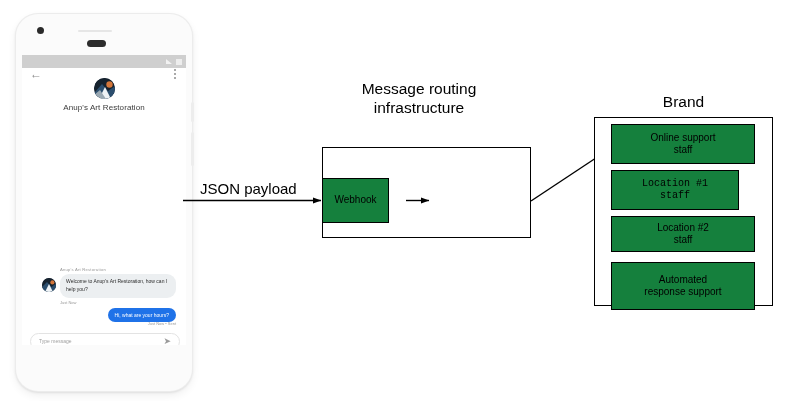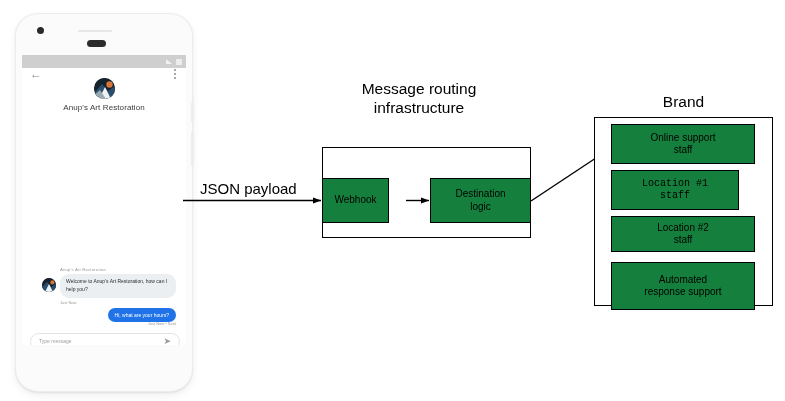--- a/index.html
+++ b/index.html
@@ -148,26 +148,20 @@
 
   <div class="ttl" style="left:324px;top:79px;width:190px;">
     <div>Message routing</div>
     <div>infrastructure</div>
   </div>
 
   <div class="outer" style="left:322px;top:147px;width:209px;height:91px;"></div>
 
   <div class="box" style="left:322px;top:178px;width:67px;height:45px;">Webhook</div>
 
-  <div class="box" style="left:430px;top:178px;width:101px;height:45px;">
-    <div>
-      <div>Destination</div>
-      <div>logic</div>
-    </div>
-  </div>
 
   <svg class="overlay">
     <line x1="406" y1="200.5" x2="429" y2="200.5" stroke="#000" stroke-width="1.4" marker-end="url(#ah)"></line>
   </svg>
 
   <div class="ttl" style="left:594px;top:92px;width:179px;">Brand</div>
 
   <div class="outer" style="left:594px;top:117px;width:179px;height:189px;"></div>
 
   <div class="box" style="left:611px;top:124px;width:144px;height:40px;">

